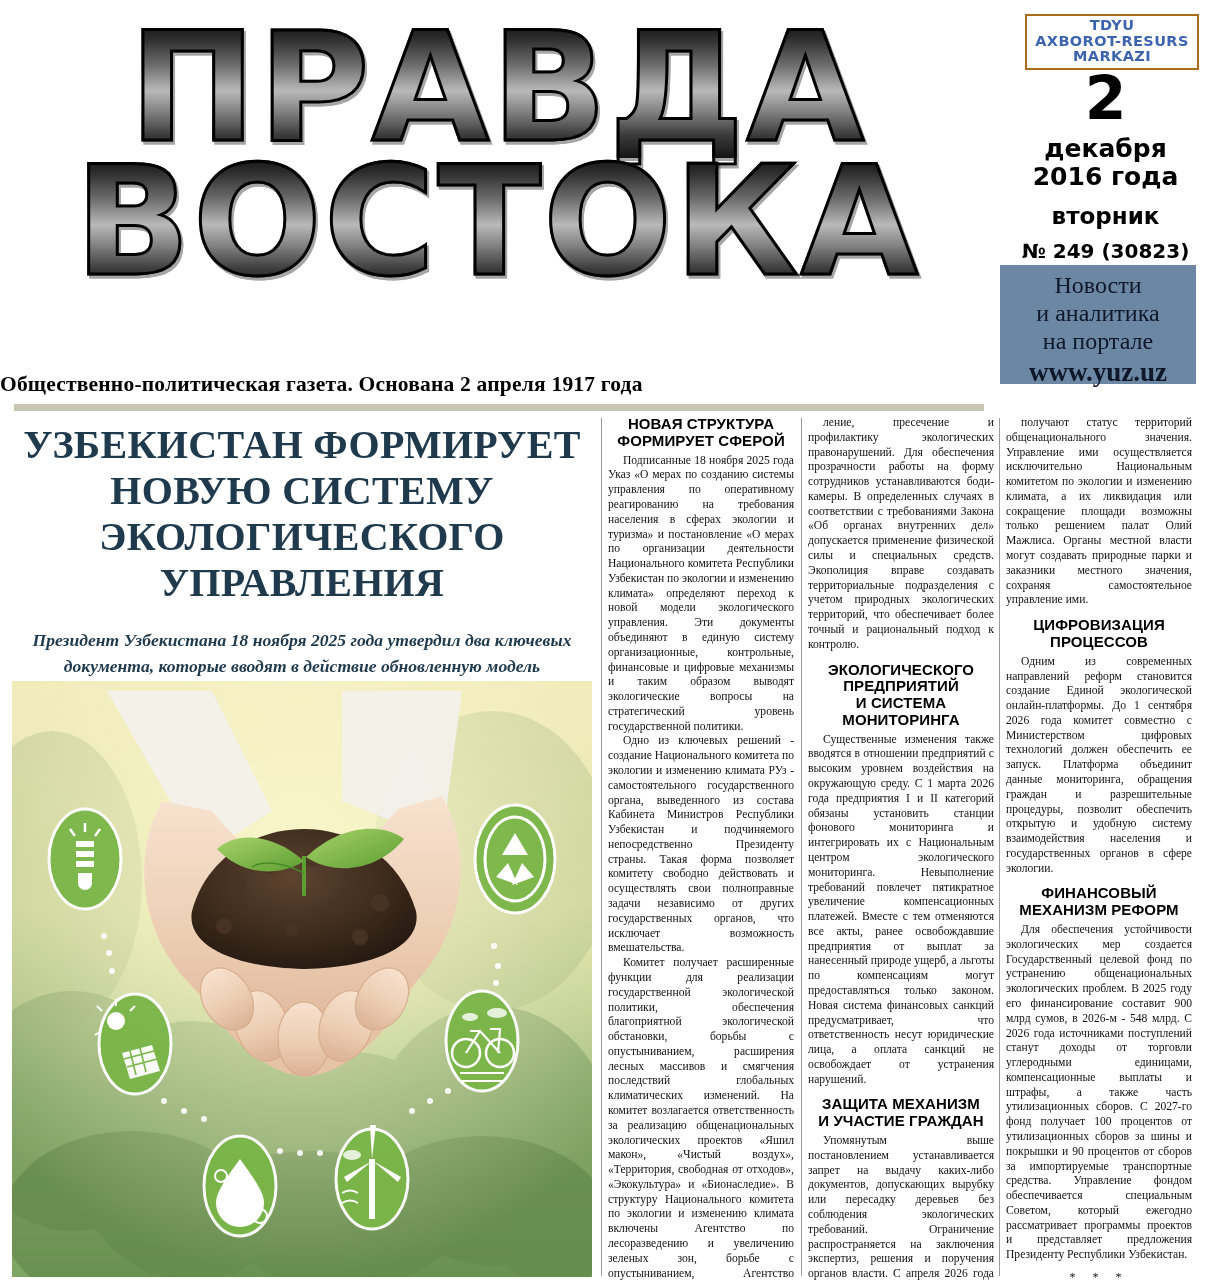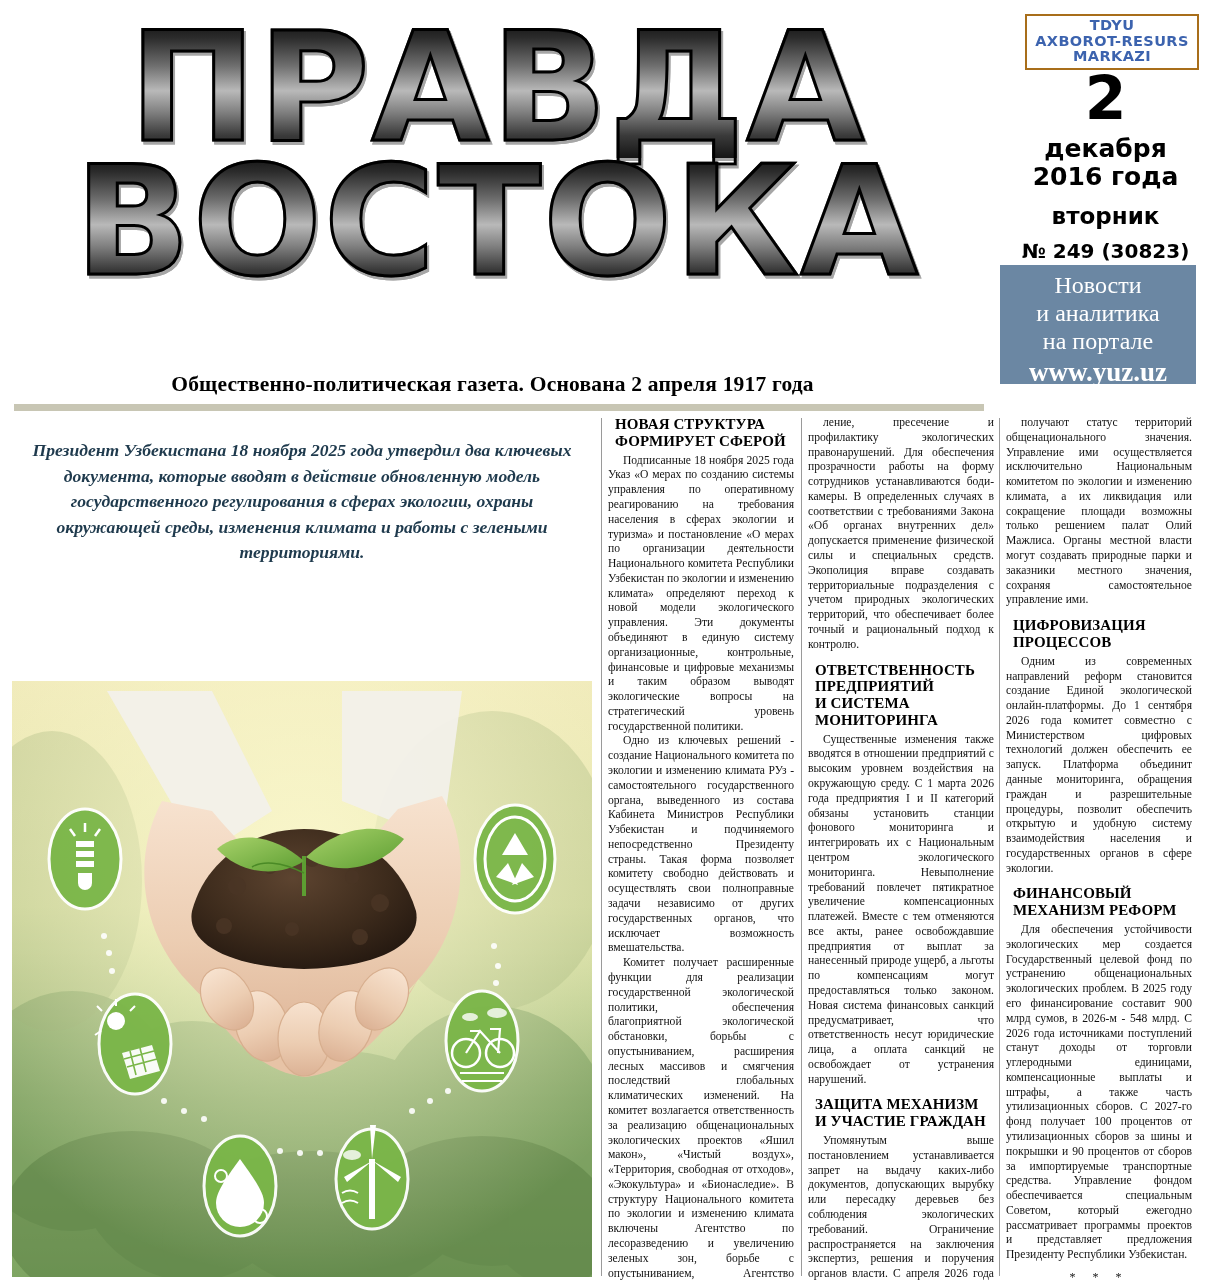--- a/index.html
+++ b/index.html
@@ -29,21 +29,21 @@
     color:transparent;
     -webkit-text-stroke:3px #000;
     paint-order:stroke fill;
     filter:drop-shadow(2px 3px 0px rgba(0,0,0,.35));
   }
   .logo-line1{font-size:152px;}
   .logo-line2{font-size:152px;margin-top:-6px;}
 
   .tagline{
     position:absolute;left:0;top:372px;width:985px;
-    text-align:center;
+    text-align:left;
     font-family:"Liberation Serif", serif;
     font-weight:700;
     font-size:21.5px;
     letter-spacing:.2px;
     color:#000;
   }
 
   
   .stamp{
     position:absolute;left:1025px;top:14px;width:170px;
@@ -66,21 +66,21 @@
   }
   .date-day{font-size:60px;font-weight:700;line-height:.95;}
   .date-month{font-size:25px;font-weight:700;line-height:1.12;margin-top:8px;}
   .date-year{font-size:25px;font-weight:700;line-height:1.12;}
   .date-weekday{font-size:23px;font-weight:700;margin-top:12px;}
   .date-issue{font-size:20px;font-weight:700;margin-top:10px;}
 
   .promo{
     position:absolute;left:1000px;top:265px;width:196px;height:119px;
     background:#6b87a3;
-    color:#ffffff;
+    color:#0f172a;
     text-align:center;
     font-family:"Liberation Serif", serif;
     padding-top:6px;
     box-sizing:border-box;
   }
   .promo-l{font-size:24px;line-height:1.17;}
   .promo-url{font-size:27px;font-weight:700;line-height:1.2;margin-top:1px;}
 
   .mast-rule{
     position:absolute;left:14px;top:404px;width:970px;height:7px;
@@ -135,27 +135,27 @@
     line-height:1.275;
     text-align:justify;
     color:#111;
     -webkit-hyphens:auto;hyphens:auto;
   }
   .col.c1{left:608px;}
   .col.c2{left:808px;}
   .col.c3{left:1006px;}
 
   .sub{
-    font-family:Liberation Serif, serif;
+    font-family:Liberation Sans, sans-serif;
     font-weight:700;
     font-size:15px;
     line-height:1.12;
-    text-align:left;
+    text-align:center;
     color:#000;
-    margin:9px 0 4px 7px;
+    margin:9px 0 4px 0;
     letter-spacing:.1px;
   }
   .sub.first{margin-top:0;}
   .par{margin:0;text-indent:15px;}
   .stars{text-align:center;letter-spacing:7px;margin:7px 0 5px 0;font-size:12px;}
 </style>
 </head>
 <body>
 
 <div class="page">
@@ -193,20 +193,21 @@
     <div class="mast-rule"></div>
   </div>
 
   <div class="content">
 
     <div class="vrule r1"></div>
     <div class="vrule r2"></div>
     <div class="vrule r3"></div>
 
     <div class="lead-col">
+      <div class="headline">УЗБЕКИСТАН ФОРМИРУЕТ НОВУЮ СИСТЕМУ ЭКОЛОГИЧЕСКОГО УПРАВЛЕНИЯ</div>
       <div class="lead">Президент Узбекистана 18 ноября 2025 года утвердил два ключевых документа, которые вводят в действие обновленную модель государственного регулирования в сферах экологии, охраны окружающей среды, изменения климата и работы с зелеными территориями.</div>
     </div>
 
     <div class="photo">
       <svg viewBox="0 0 580 596" xmlns="http://www.w3.org/2000/svg">
         <defs>
           <linearGradient id="sky" x1="0" y1="0" x2="0" y2="1">
             <stop offset="0%" stop-color="#efe9b8"></stop>
             <stop offset="38%" stop-color="#dfe3a8"></stop>
             <stop offset="70%" stop-color="#9cb97a"></stop>
@@ -359,21 +360,21 @@
       </div>
       <p class="par">Подписанные 18 ноября 2025 года Указ «О мерах по созданию системы управления по оперативному реагированию на требования населения в сферах экологии и туризма» и постановление «О мерах по организации деятельности Национального комитета Республики Узбекистан по экологии и изменению климата» определяют переход к новой модели экологического управления. Эти документы объединяют в единую систему организационные, контрольные, финансовые и цифровые механизмы и таким образом выводят экологические вопросы на стратегический уровень государственной политики.</p>
       <p class="par">Одно из ключевых решений - создание Национального комитета по экологии и изменению климата РУз - самостоятельного государственного органа, выведенного из состава Кабинета Министров Республики Узбекистан и подчиняемого непосредственно Президенту страны. Такая форма позволяет комитету свободно действовать и осуществлять свои полноправные задачи независимо от других государственных органов, что исключает возможность вмешательства.</p>
       <p class="par">Комитет получает расширенные функции для реализации государственной экологической политики, обеспечения благоприятной экологической обстановки, борьбы с опустыниванием, расширения лесных массивов и смягчения последствий глобальных климатических изменений. На комитет возлагается ответственность за реализацию общенациональных экологических проектов «Яшил макон», «Чистый воздух», «Территория, свободная от отходов», «Экокультура» и «Бионаследие». В структуру Национального комитета по экологии и изменению климата включены Агентство по лесоразведению и увеличению зеленых зон, борьбе с опустыниванием, Агентство гидрометеорологической службы и Агентство по управлению отходами и развитию циркулярной экономики. Также создан Национальный центр экологического мониторинга, обеспечивающий регулярное наблюдение за состоянием окружающей среды по всей территории республики.</p>
 
     </div>
 
     <div class="col c2">
       <p class="par">ление, пресечение и профилактику экологических правонарушений. Для обеспечения прозрачности работы на форму сотрудников устанавливаются боди-камеры. В определенных случаях в соответствии с требованиями Закона «Об органах внутренних дел» допускается применение физической силы и специальных средств. Экополиция вправе создавать территориальные подразделения с учетом природных экологических территорий, что обеспечивает более точный и рациональный подход к контролю.</p>
       <div class="sub">
-        <div>ОТВЕТСТВЕННОСТЬ</div>
+        <div>ЭКОЛОГИЧЕСКОГО</div>
         <div>ПРЕДПРИЯТИЙ</div>
         <div>И СИСТЕМА</div>
         <div>МОНИТОРИНГА</div>
       </div>
       <p class="par">Существенные изменения также вводятся в отношении предприятий с высоким уровнем воздействия на окружающую среду. С 1 марта 2026 года предприятия I и II категорий обязаны установить станции фонового мониторинга и интегрировать их с Национальным центром экологического мониторинга. Невыполнение требований повлечет пятикратное увеличение компенсационных платежей. Вместе с тем отменяются все акты, ранее освобождавшие предприятия от выплат за нанесенный природе ущерб, а льготы по компенсациям могут предоставляться только законом. Новая система финансовых санкций предусматривает, что ответственность несут юридические лица, а оплата санкций не освобождает от устранения нарушений.</p>
       <div class="sub">
         <div>ЗАЩИТА МЕХАНИЗМ</div>
         <div>И УЧАСТИЕ ГРАЖДАН</div>
       </div>
       <p class="par">Упомянутым выше постановлением устанавливается запрет на выдачу каких-либо документов, допускающих вырубку или пересадку деревьев без соблюдения экологических требований. Ограничение распространяется на заключения экспертиз, решения и поручения органов власти. С апреля 2026 года граждане получают механизм защиты зеленых территорий в махаллях: при поддержке не менее 10 процентов жителей населенного пункта комитет обязан наложить запрет на изъятие земельного участка, если на нем произрастают деревья, не входящие в лесной фонд. Кадастровые органы должны зарегистрировать такой запрет при отсутствии ограничений, связанных с собственностью или иным целевым назначением земли.</p>

